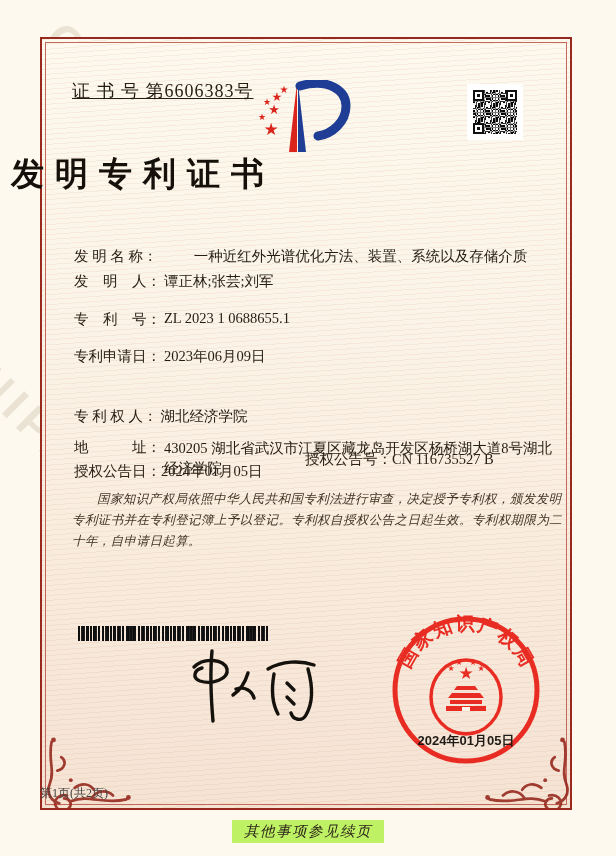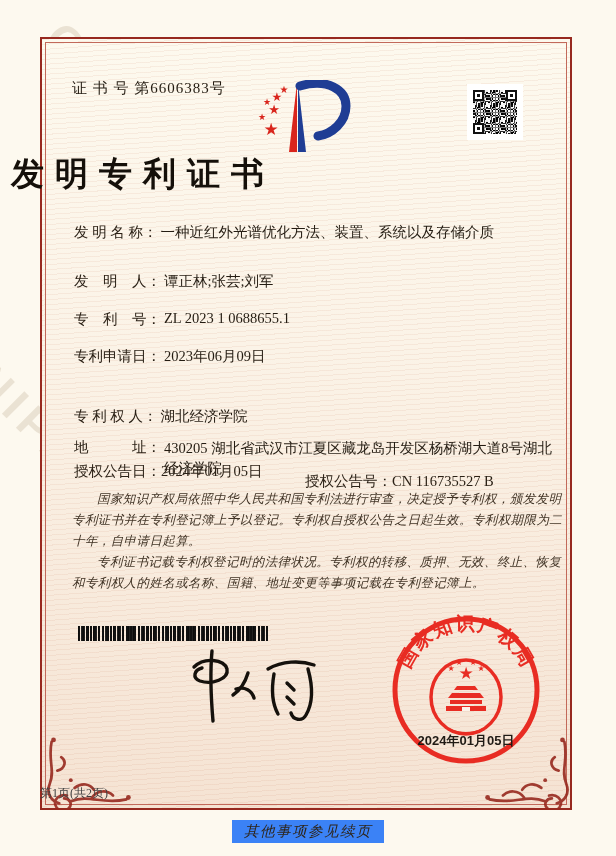--- a/index.html
+++ b/index.html
@@ -32,21 +32,21 @@
       repeating-linear-gradient(176deg, rgba(201,122,92,0.10) 0 1px, rgba(255,255,255,0) 1px 5px),
       linear-gradient(180deg,#fdf9ee 0%,#fbf3e7 40%,#f8ebdd 70%,#f5e3d3 100%);
   }
   .frame-inner{
     position:absolute;
     left:3px;top:3px;right:3px;bottom:3px;
     border:1px solid #c2695a;
   }
   .cert-no{
     position:absolute;left:72px;top:79px;
-    font-size:15px;color:#241c12;letter-spacing:1px;
+    font-size:18px;color:#241c12;letter-spacing:1px;text-decoration:underline;
   }
   .logo-svg{position:absolute;left:258px;top:80px;}
   .qr{
     position:absolute;left:467px;top:84px;width:56px;height:56px;
     background:#fff;
   }
   .qr-noise{
     position:absolute;left:6px;top:6px;width:44px;height:44px;
     background:repeating-conic-gradient(#111 0% 25%, #fff 0% 50%) 0 0/5px 5px;
   }
@@ -101,21 +101,21 @@
   .sig-svg{position:absolute;left:170px;top:643px;}
   .seal-svg{position:absolute;left:388px;top:612px;opacity:0.95;}
   .page-num{
     position:absolute;left:40px;top:785px;width:608px;
     text-align:left;font-size:12px;color:#404040;
   }
   .cont-note{
     position:absolute;left:0;top:820px;width:616px;text-align:center;
   }
   .cont-note span{
-    display:inline-block;background:#3b82f6;
+    display:inline-block;background:#bef264;
     padding:2px 12px;
     font-size:14.5px;font-style:italic;color:#2e251a;
     letter-spacing:1.5px;
   }
   .flourish{position:absolute;pointer-events:none;}
   .fl-left{left:42px;top:712px;}
   .fl-right{left:478px;top:712px;transform:scaleX(-1);}
 </style>
 </head>
 <body>
@@ -181,48 +181,47 @@
   <div class="qr">
     <div class="qr-noise"></div>
     <div class="qr-noise2"></div>
     <div class="finder f-tl"></div>
     <div class="finder f-tr"></div>
     <div class="finder f-bl"></div>
   </div>
 
   <div class="title">发明专利证书</div>
 
-  <div class="row" style="top:223px;">
+  <div class="row" style="top:247px;text-align:center;">
     <span class="lbl">发 明 名 称：</span><span class="val" style="width:400px;">一种近红外光谱优化方法、装置、系统以及存储介质</span>
   </div>
   <div class="row" style="top:272px;">
     <span class="lbl">发　明　人：</span><span class="val">谭正林;张芸;刘军</span>
   </div>
   <div class="row" style="top:310px;text-decoration:underline;">
     <span class="lbl">专　利　号：</span><span class="val val-num">ZL 2023 1 0688655.1</span>
   </div>
   <div class="row" style="top:347px;">
     <span class="lbl">专利申请日：</span><span class="val">2023年06月09日</span>
   </div>
   <div class="row" style="top:407px;">
     <span class="lbl">专 利 权 人：</span><span class="val">湖北经济学院</span>
   </div>
   <div class="row" style="top:438px;">
     <span class="lbl">地　　　址：</span><span class="val addr-val">430205 湖北省武汉市江夏区藏龙岛开发区杨桥湖大道8号湖北经济学院</span>
   </div>
   <div class="grant-pair" style="left:74px;top:462px;">
     <span class="lbl">授权公告日：</span><span class="val">2024年01月05日</span>
   </div>
-  <div class="grant-pair" style="left:305px;top:472px;">
+  <div class="grant-pair" style="left:305px;top:450px;">
     <span class="lbl">授权公告号：</span><span class="val val-num">CN 116735527 B</span>
   </div>
 
   <div class="legal">
     <p>国家知识产权局依照中华人民共和国专利法进行审查，决定授予专利权，颁发发明专利证书并在专利登记簿上予以登记。专利权自授权公告之日起生效。专利权期限为二十年，自申请日起算。</p>
-    <p>专利证书记载专利权登记时的法律状况。专利权的转移、质押、无效、终止、恢复和专利权人的姓名或名称、国籍、地址变更等事项记载在专利登记簿上。</p>
   </div>
 
   <div class="barcode"></div>
 
 
   <svg class="sig-svg" width="160" height="85" viewBox="0 0 160 85">
     <g stroke="#15110c" stroke-width="3.4" fill="none" stroke-linecap="round" stroke-linejoin="round">
       <path d="M42,8 C40,30 41,55 43,78"></path>
       <path d="M24,24 C34,14 54,16 57,26 C59,36 42,42 30,38 C22,35 24,27 32,25"></path>
       <path d="M78,30 c-3,10 -9,18 -15,22"></path>

